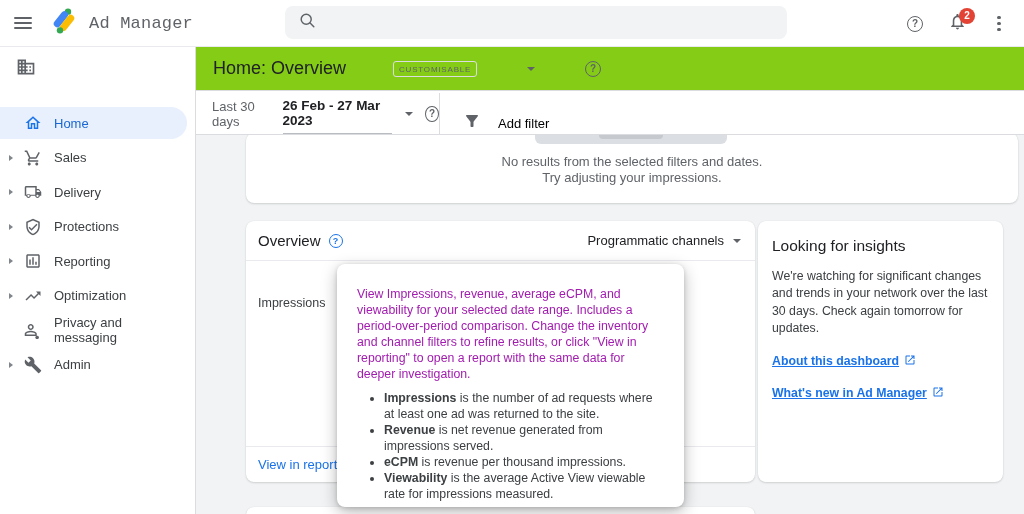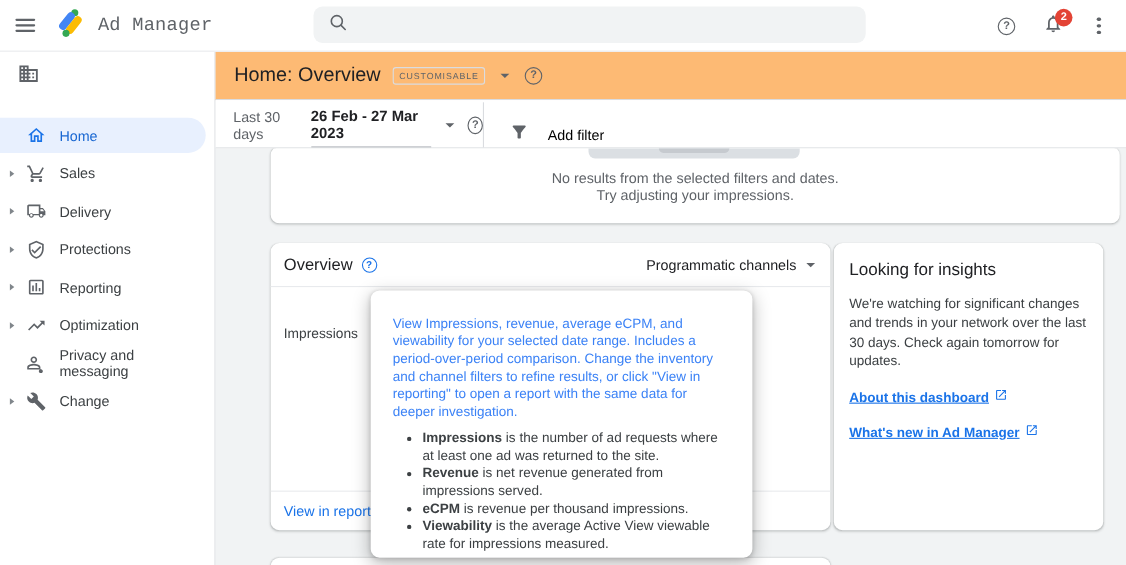--- a/index.html
+++ b/index.html
@@ -27,21 +27,21 @@
   .org-row { height:44px; display:flex; align-items:center; padding-left:16px; }
   .nav { margin-top:16px; }
   .nav-item { position:relative; width:187px; height:32px; margin:2.5px 0; display:flex; align-items:center; border-radius:0 16px 16px 0; cursor:pointer; }
   .nav-item.active { background:#e8f0fe; }
   .nav-item .chev { position:absolute; left:9px; width:0; height:0; border-left:4px solid #80868b; border-top:3.5px solid transparent; border-bottom:3.5px solid transparent; }
   .nav-item .nicon { margin-left:24px; width:18px; height:18px; display:flex; align-items:center; }
   .nav-item .nlabel { margin-left:12px; font-size:13px; color:#3c4043; }
   .nav-item.active .nlabel { color:#1967d2; font-weight:500; }
 
   .main { flex:1; display:flex; flex-direction:column; min-width:0; }
-  .page-header { height:44px; display:flex; align-items:center; padding-left:17px; border-bottom:1px solid #dadce0; background:#fdba74; }
+  .page-header { height:44px; display:flex; align-items:center; padding-left:17px; border-bottom:1px solid #dadce0; background:#84cc16;gap:36px; }
   .page-title { font-size:18px; color:#202124; }
   .cust-badge { margin-left:11px; font-size:8px; letter-spacing:.8px; color:#5f6368; border:1px solid #dadce0; border-radius:3px; padding:3px 5px 2px; font-weight:500; }
   .caret { width:0; height:0; border-top:4.5px solid #5f6368; border-left:4.5px solid transparent; border-right:4.5px solid transparent; display:inline-block; }
   .ph-caret { margin-left:14px; }
   .ph-help { margin-left:14px; }
 
   .filter-row { height:44px; display:flex; align-items:flex-end; border-bottom:1px solid #dadce0; background:#fff; }
   .date-sec { width:244px; display:flex; align-items:center; padding-left:16px; border-right:1px solid #dadce0; }
   .range-label { font-size:13px; color:#5f6368; }
   .date-value { font-size:13.5px; font-weight:700; color:#202124; margin-left:9px; border-bottom:1px solid #b9bdc2; padding-bottom:5px; margin-top:5px; }
@@ -70,21 +70,21 @@
 
   .card-insights { left:562px; top:86px; width:245px; height:261px; padding:16px 14px; }
   .ins-title { font-size:15.5px; color:#202124; font-weight:400; }
   .ins-body { margin-top:13px; font-size:12.3px; line-height:1.42; color:#3c4043; }
   .ins-link-row { margin-top:14px; display:flex; align-items:center; gap:5px; }
   .ins-link { font-size:12.3px; font-weight:700; color:#1a73e8; text-decoration:underline; cursor:pointer; }
 
   .card-bottom { left:50px; top:372px; width:509px; height:30px; border-radius:8px 8px 0 0; }
 
   .tooltip { position:absolute; left:141px; top:129px; width:347px; height:243px; background:#fff; border-radius:8px; box-shadow:0 5px 16px rgba(0,0,0,.28), 0 1px 4px rgba(0,0,0,.15); z-index:5; padding:22px 24px 0 20px; }
-  .tt-para { font-size:12.3px; line-height:16px; color:#3b82f6; }
+  .tt-para { font-size:12.3px; line-height:16px; color:#a21caf; }
   .tt-list { margin:8px 0 0; padding-left:27px; }
   .tt-list li { font-size:12.3px; line-height:16px; color:#3c4043; }
   .tt-list b { font-weight:700; }
 </style>
 </head>
 <body>
 
 <div class="screen">
 
   <div class="topbar">
@@ -208,21 +208,21 @@
             </span>
             <span class="nlabel">Privacy and messaging</span>
           </div>
           <div class="nav-item">
             <span class="chev"></span>
             <span class="nicon">
               <svg width="18" height="18" viewBox="0 0 24 24" fill="#5f6368">
                 <path d="M22.7 19l-9.1-9.1c.9-2.3.4-5-1.5-6.9-2-2-5-2.4-7.4-1.3L9 6 6 9 1.6 4.7C.4 7.1.9 10.1 2.9 12.1c1.9 1.9 4.6 2.4 6.9 1.5l9.1 9.1c.4.4 1 .4 1.4 0l2.3-2.3c.5-.4.5-1.1.1-1.4z"></path>
               </svg>
             </span>
-            <span class="nlabel">Change</span>
+            <span class="nlabel">Admin</span>
           </div>
         </div>
     </div>
 
     <div class="main">
       <div class="page-header">
         <span class="page-title">Home: Overview</span>
         <span class="cust-badge">CUSTOMISABLE</span>
         <span class="caret ph-caret"></span>
         <span class="help-ring ph-help">?</span>

